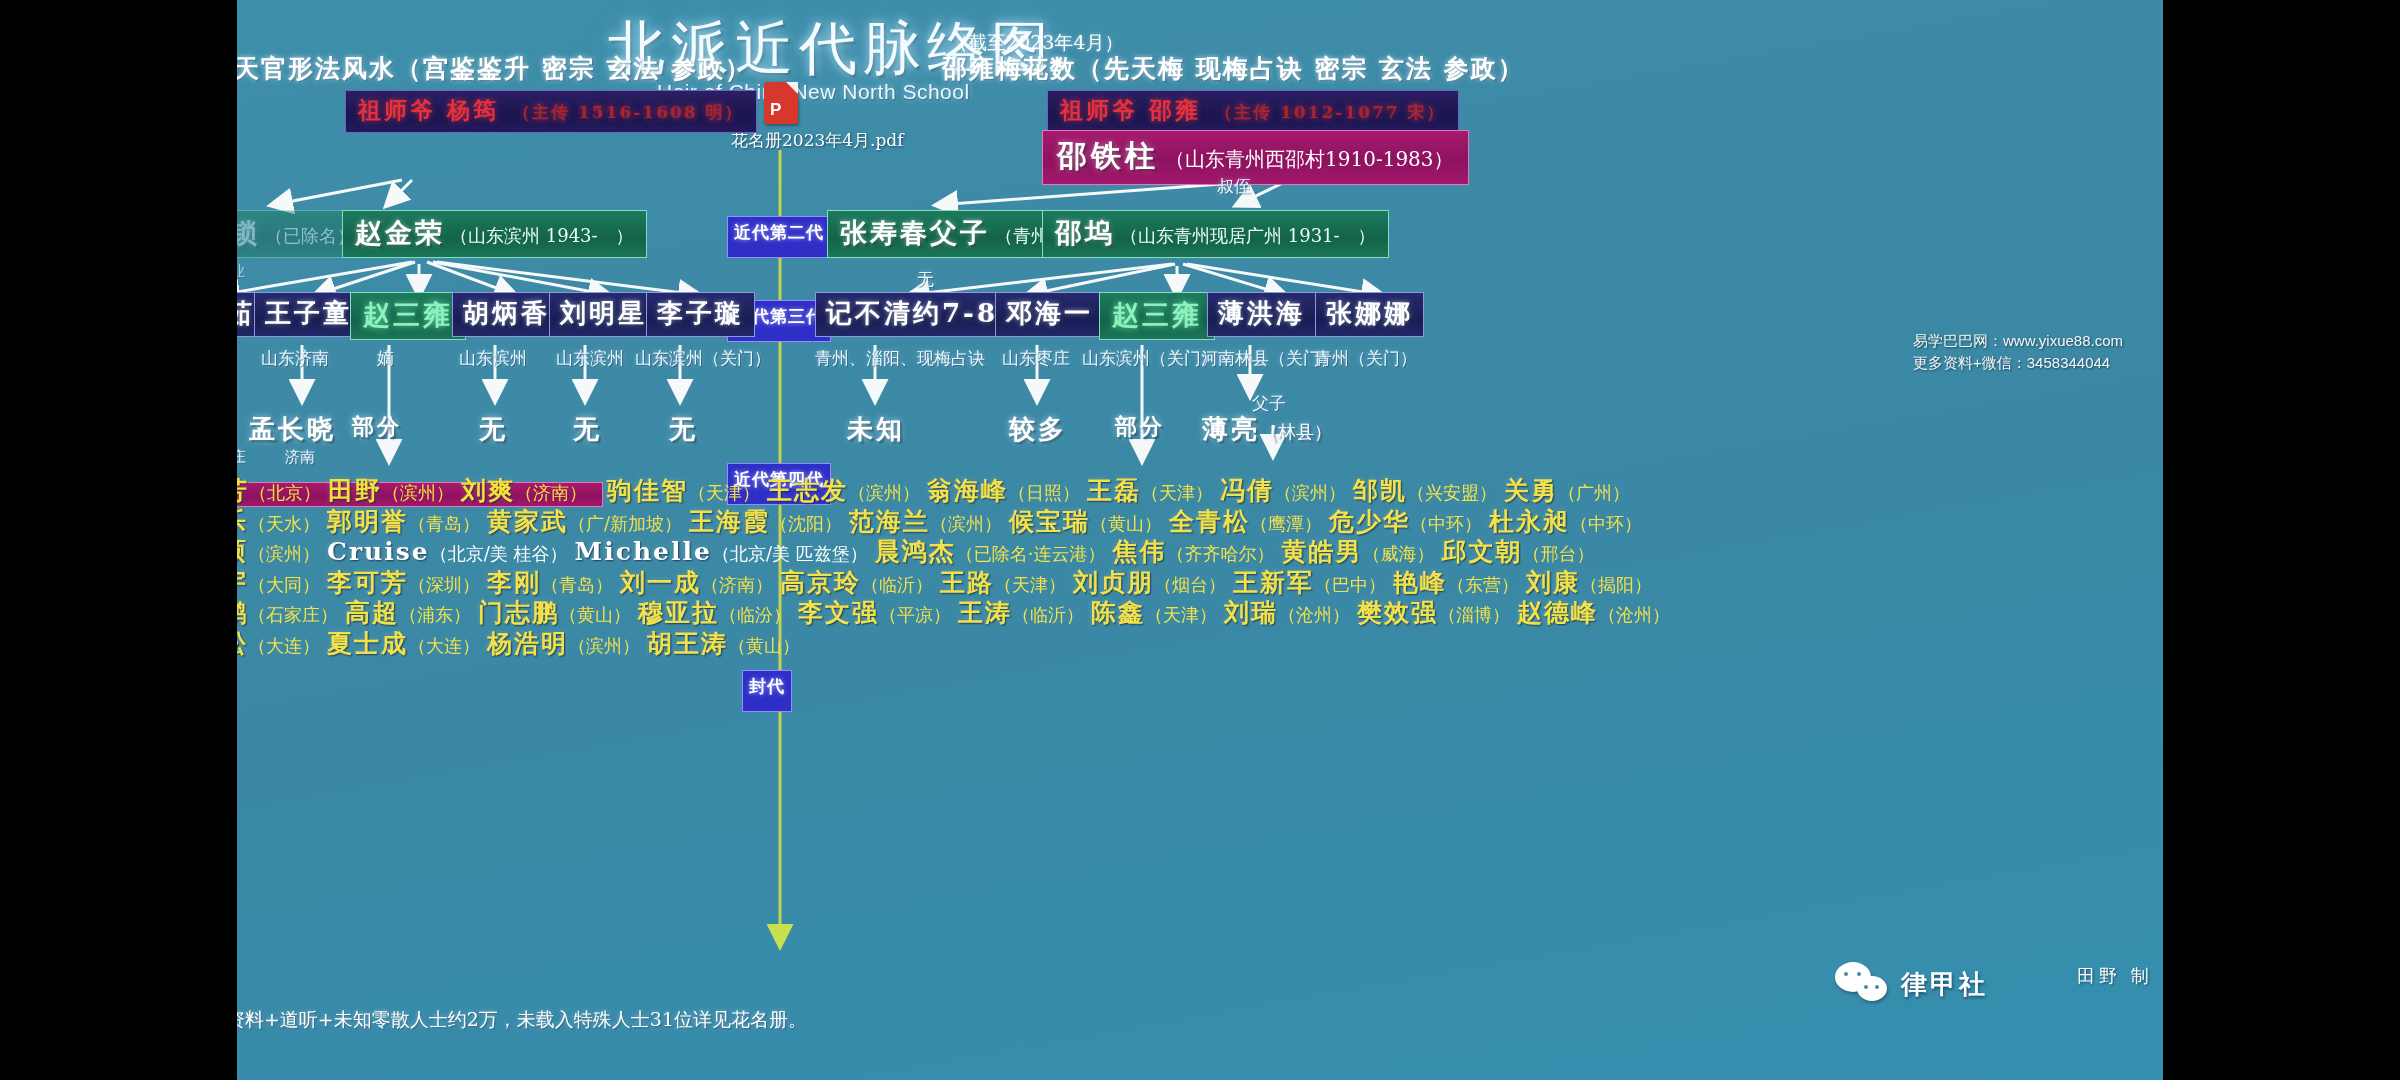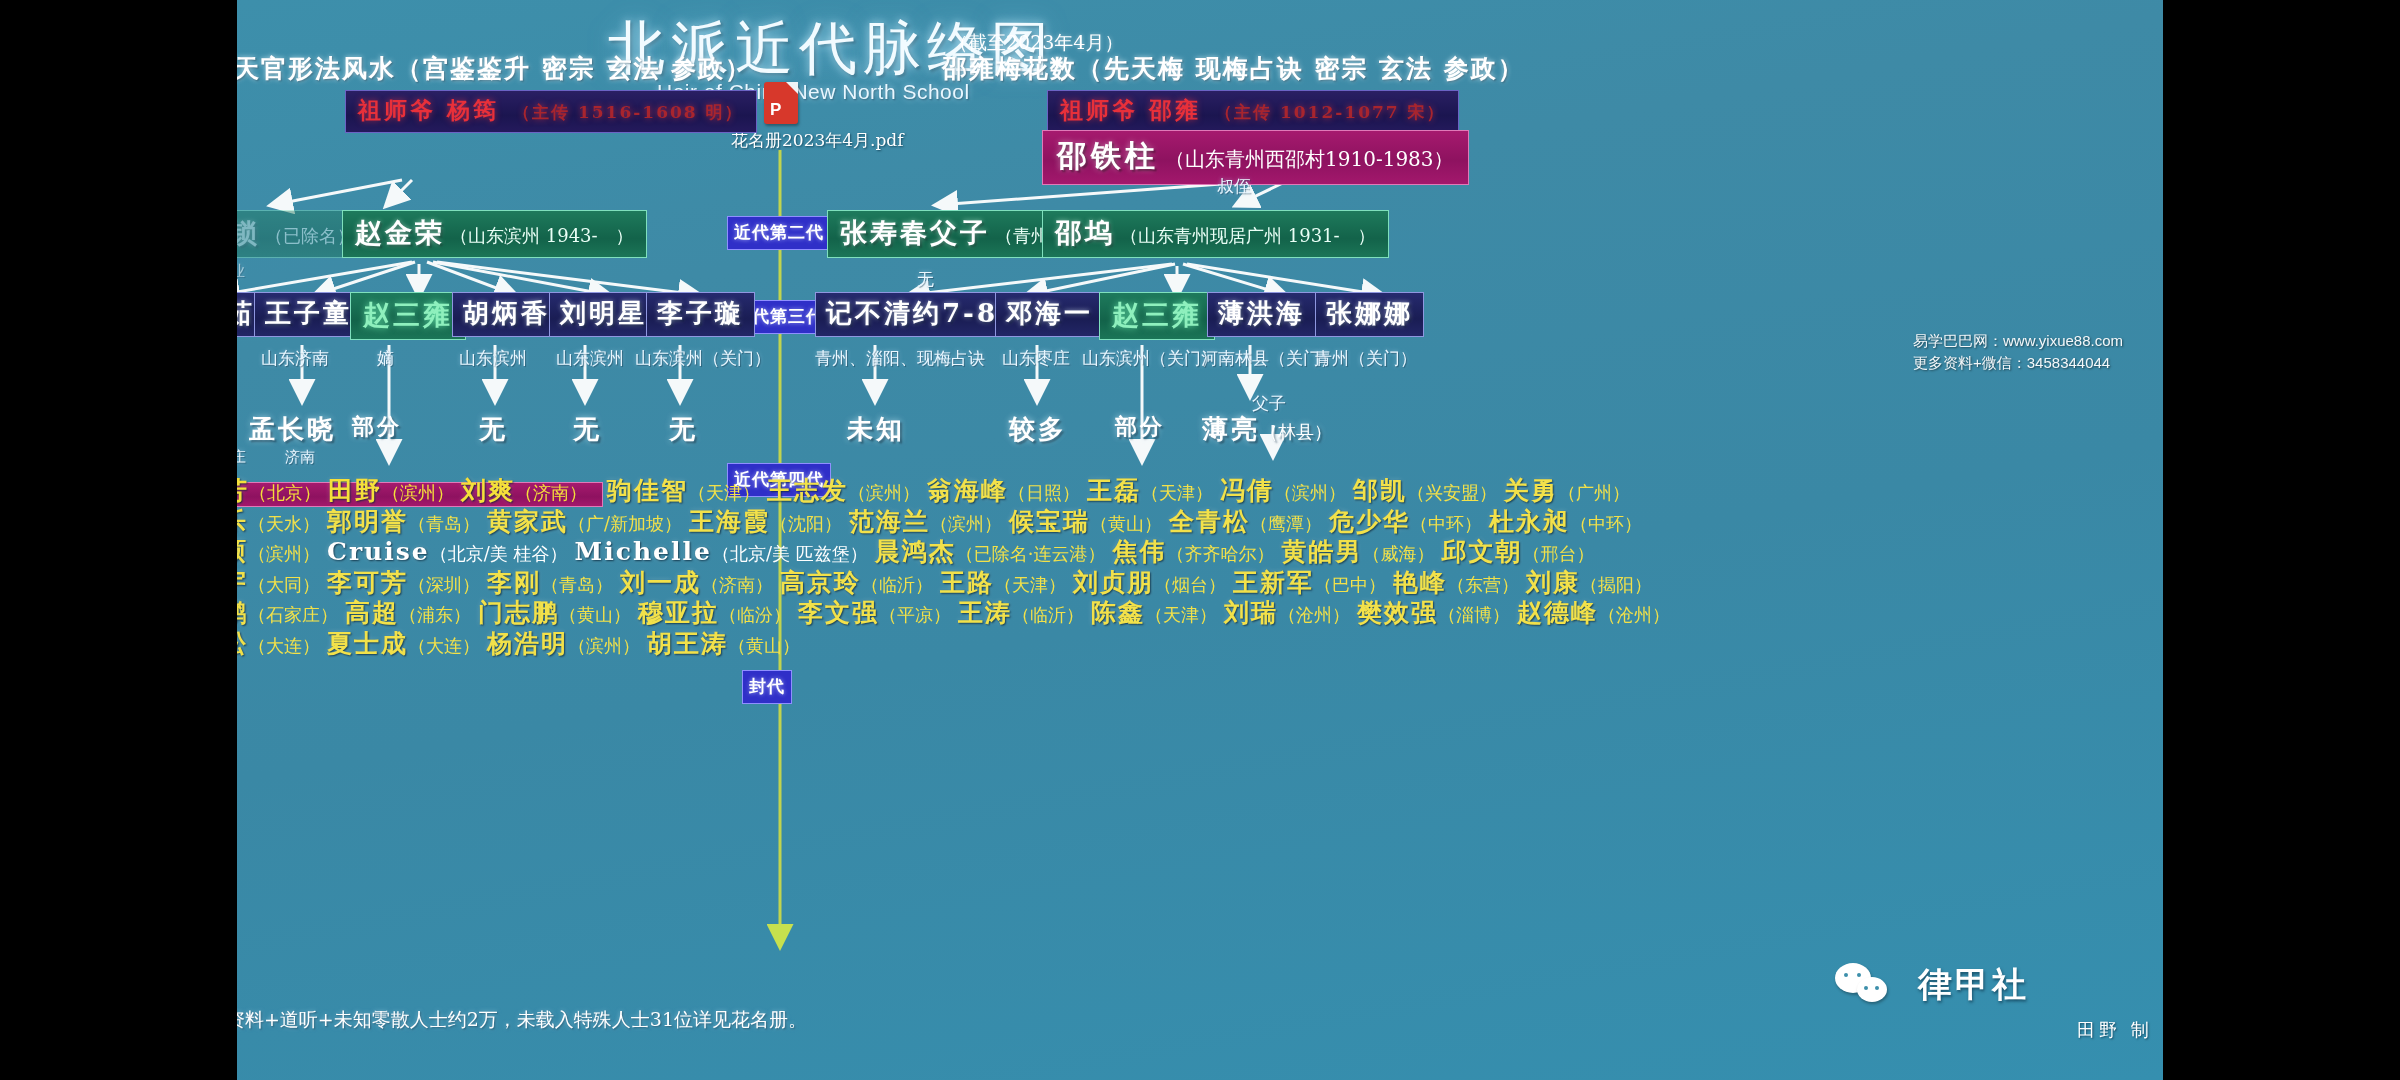--- a/index.html
+++ b/index.html
@@ -84,21 +84,21 @@
     letter-spacing: 3px; text-shadow: 0 0 5px rgba(220,235,255,.65), 2px 2px 2px rgba(0,10,45,.7);
   }
 
   .box-greenname {  }
   .box-greenname .nm { color: #8ef0bd; text-shadow: 0 0 7px rgba(120,255,190,.8); }
 
   .gen-tag {
     background: #2f2fc8; border: 1px solid #8f8fff;
     font-family: "DejaVu Serif", serif; font-weight: 700;
     font-size: 17px; color: #ffffff; letter-spacing: 1px;
-    padding: 4px 6px 5px 6px; white-space: nowrap;
+    padding: 4px 6px 13px 6px; white-space: nowrap;
     text-shadow: 0 0 4px rgba(200,210,255,.8);
   }
 
   .note {
     font-family: "DejaVu Serif", serif; font-size: 17px; color: #eaf7ff;
     white-space: nowrap; text-shadow: 0 0 4px rgba(180,225,255,.6), 1px 1px 1px rgba(0,35,55,.5);
   }
   .note-sm { font-size: 15px; }
   .leaf {
     font-family: Liberation Mono, monospace; font-weight: 700; font-size: 26px; color: #ffffff;
@@ -140,22 +140,22 @@
   }
   .wechat {
     display: flex; align-items: center; gap: 10px;
   }
   .wechat-logo { position: relative; width: 56px; height: 44px; }
   .bub { position: absolute; background: #fff; border-radius: 50%; box-shadow: 1px 2px 3px rgba(0,0,0,.3); }
   .bub1 { width: 36px; height: 30px; left: 0; top: 0; }
   .bub2 { width: 30px; height: 25px; left: 22px; top: 14px; }
   .dot { position: absolute; width: 4px; height: 4px; background: #3d8fab; border-radius: 50%; }
   .wechat-name {
-    font-family: "DejaVu Serif", serif; font-weight: 700; font-size: 34px; color: #ffffff;
-    letter-spacing: 3px; text-shadow: 1px 2px 3px rgba(0,30,50,.55); margin-left: 17px;
+    font-family: "DejaVu Serif", serif; font-weight: 700; font-size: 26px; color: #ffffff;
+    letter-spacing: 3px; text-shadow: 1px 2px 3px rgba(0,30,50,.55);
   }
   .credit-line { font-family:"DejaVu Serif", serif; font-size: 18px; color:#ffffff; letter-spacing:4px;
     text-shadow: 1px 1px 2px rgba(0,30,50,.6); white-space: nowrap; }
   .site-wm {
     font-family: "Liberation Sans", sans-serif; font-size: 15px; color: #f4f8fa;
     white-space: nowrap; text-shadow: 1px 1px 2px rgba(0,0,0,.5); line-height: 1.45;
   }
   .footer-note {
     font-family: "DejaVu Serif", serif; font-size: 19px; color: #ffffff; white-space: nowrap;
     text-shadow: 0 0 4px rgba(190,230,255,.55), 1px 1px 2px rgba(0,35,55,.6);
@@ -361,21 +361,21 @@
       <div class="wechat-logo">
         <div class="bub bub1"></div>
         <div class="bub bub2"></div>
         <div class="dot" style="left:9px; top:10px;"></div>
         <div class="dot" style="left:22px; top:10px;"></div>
         <div class="dot" style="left:29px; top:23px;"></div>
         <div class="dot" style="left:40px; top:23px;"></div>
       </div>
       <div class="wechat-name">律甲社</div>
     </div>
-    <div class="abs credit-line" style="left:1840px; top:1018px;">田野 制</div>
+    <div class="abs credit-line" style="left:1840px; top:964px;">田野 制</div>
 
     <div class="abs" style="left:1676px; top:330px;">
       <div class="site-wm">易学巴巴网：www.yixue88.com</div>
       <div class="site-wm">更多资料+微信：3458344044</div>
     </div>
 
   </div>
 </div>
 
 </body></html>

